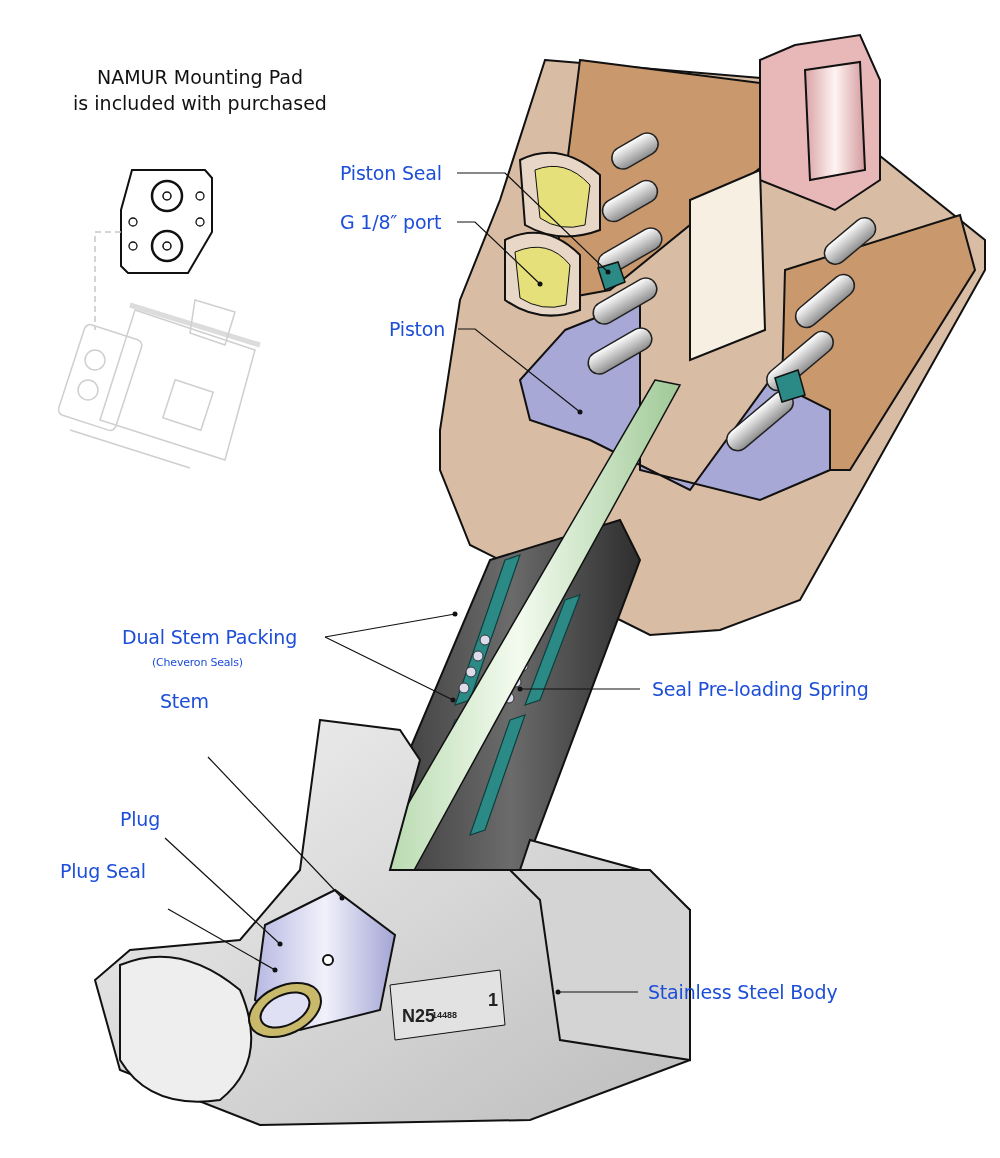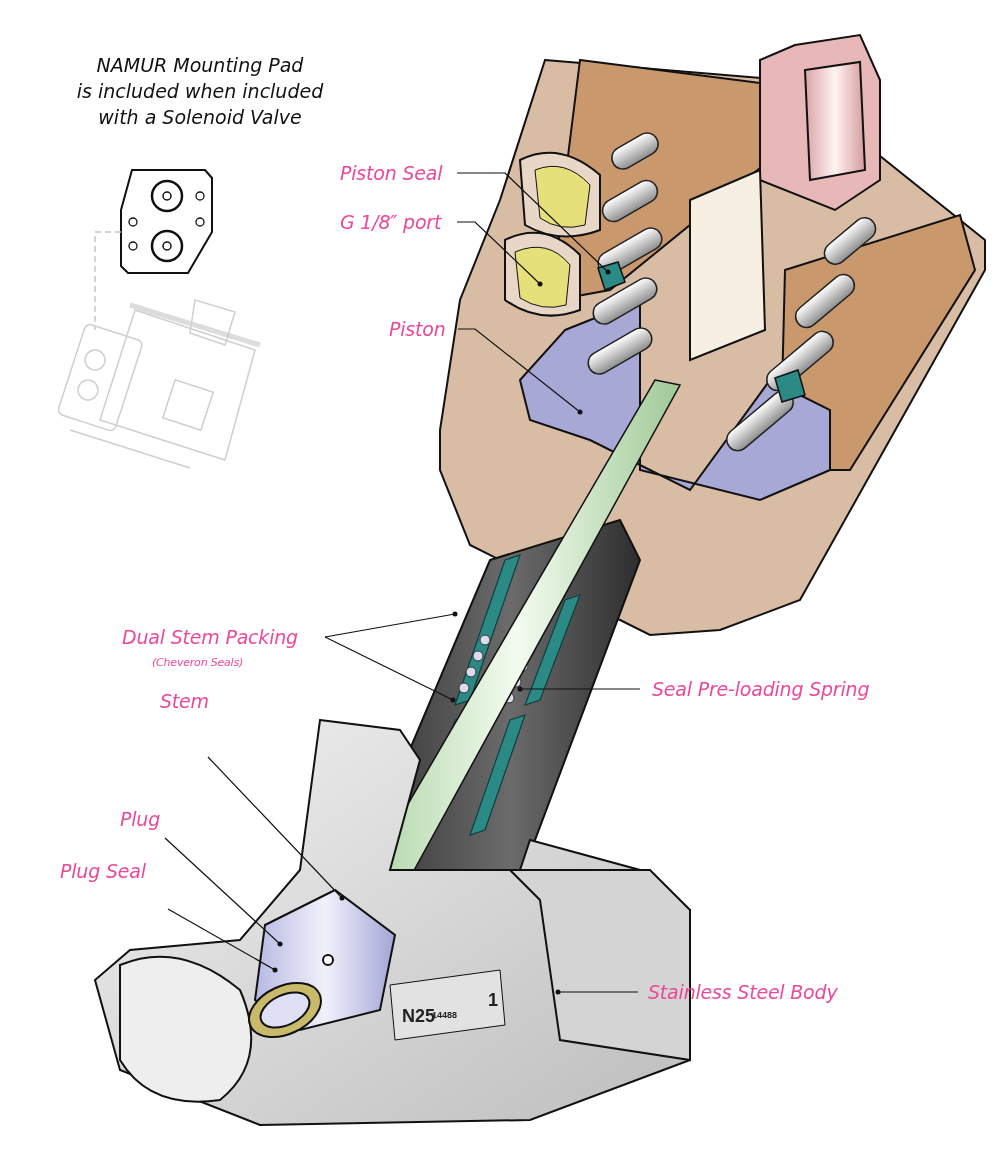--- a/index.html
+++ b/index.html
@@ -1,21 +1,21 @@
 <!DOCTYPE html>
 <html><head>
 <meta charset="utf-8">
 <style>
   html, body { margin:0; padding:0; background:#ffffff; }
   body { width:1000px; height:1158px; position:relative; overflow:hidden;
          font-family:"DejaVu Sans", "Liberation Sans", sans-serif; color:#111; }
   #stage { position:absolute; left:0; top:0; width:1000px; height:1158px; }
-  .lbl { position:absolute; font-size:19px; line-height:22px; white-space:nowrap; color:#ec4899; letter-spacing:-0.2px;font-style:italic; }
+  .lbl { position:absolute; font-size:19px; line-height:22px; white-space:nowrap; color:#1d4ed8; letter-spacing:-0.2px; }
   .lbl.small { font-size:11px; }
-  .note { position:absolute; left:40px; top:52px; width:320px; text-align:center; font-size:19px; line-height:26px;font-style:italic; }
+  .note { position:absolute; left:40px; top:64px; width:320px; text-align:center; font-size:19px; line-height:26px; }
   .note div { white-space:nowrap; }
 </style>
 </head>
 <body>
 
 <div id="stage">
 
   <svg width="1000" height="1158" viewBox="0 0 1000 1158" style="position:absolute;left:0;top:0">
     <defs>
       <linearGradient id="gStem" x1="0" y1="0" x2="1" y2="0">
@@ -174,22 +174,21 @@
       <circle cx="558" cy="992" r="2.5"></circle>
     </g>
 
     <text x="402" y="1022" font-family="Liberation Sans, sans-serif" font-weight="bold" font-size="18" fill="#222">N25</text>
     <text x="432" y="1018" font-family="Liberation Sans, sans-serif" font-weight="bold" font-size="9" fill="#222">14488</text>
     <text x="488" y="1006" font-family="Liberation Sans, sans-serif" font-weight="bold" font-size="18" fill="#222">1</text>
   </svg>
 
   <div class="note">
     <div>NAMUR Mounting Pad</div>
-    <div>is included when included</div>
-    <div>with a Solenoid Valve</div>
+    <div>is included with purchased</div>
   </div>
 
   <div class="lbl" style="left:340px;top:162px">Piston Seal</div>
   <div class="lbl" style="left:340px;top:211px">G 1/8″ port</div>
   <div class="lbl" style="left:389px;top:318px">Piston</div>
   <div class="lbl" style="left:122px;top:626px">Dual Stem Packing</div>
   <div class="lbl small" style="left:152px;top:652px">(Cheveron Seals)</div>
   <div class="lbl" style="left:652px;top:678px">Seal Pre-loading Spring</div>
   <div class="lbl" style="left:160px;top:690px">Stem</div>
   <div class="lbl" style="left:120px;top:808px">Plug</div>

